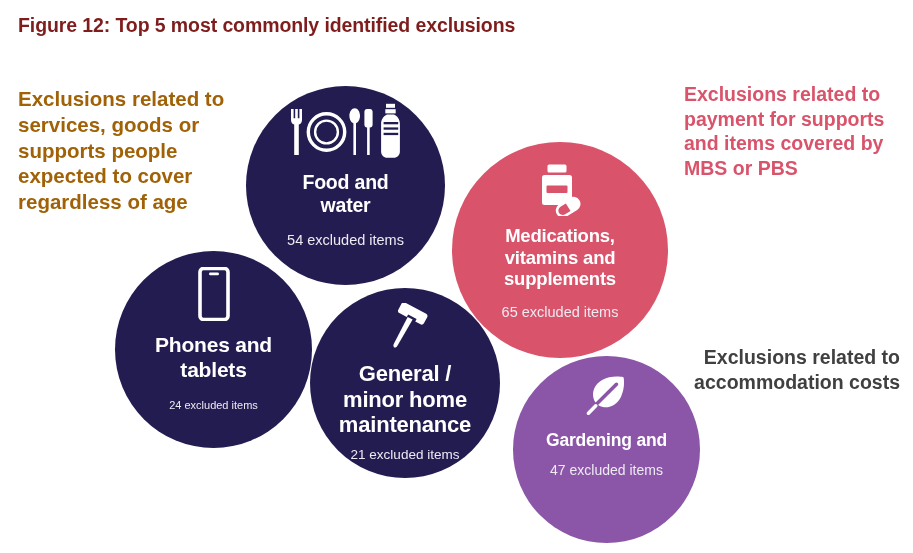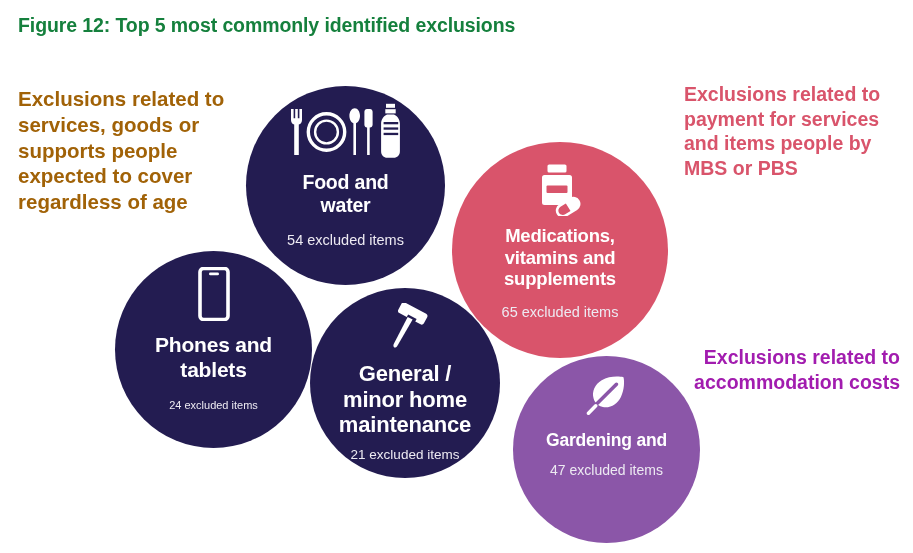--- a/index.html
+++ b/index.html
@@ -20,21 +20,21 @@
   }
 
   
   #figure-title {
     position: absolute;
     left: 18px;
     top: 14px;
     width: 700px;
     font-size: 19.5px;
     font-weight: bold;
-    color: #15803d;
+    color: #7f1d1d;
     letter-spacing: -0.1px;
     line-height: 1.2;
     white-space: nowrap;
   }
 
   
   .annotation {
     position: absolute;
     font-weight: bold;
     line-height: 1.26;
@@ -53,21 +53,21 @@
     width: 216px;
     font-size: 19.5px;
     color: #D9546B;
     text-align: left;
   }
   #annotation-right-bottom {
     left: 678px;
     top: 345px;
     width: 222px;
     font-size: 19.5px;
-    color: #a21caf;
+    color: #404040;
     text-align: right;
   }
 
   
   .bubble {
     position: absolute;
     border-radius: 50%;
     box-sizing: border-box;
     display: flex;
     flex-direction: column;
@@ -146,21 +146,21 @@
 </style>
 </head>
 <body>
 
 <div id="canvas">
 
   <div id="figure-title">Figure 12: Top 5 most commonly identified exclusions</div>
 
   <div class="annotation" id="annotation-left">Exclusions related to services, goods or supports people expected to cover regardless of age</div>
 
-  <div class="annotation" id="annotation-right-top">Exclusions related to payment for services and items people by MBS or PBS</div>
+  <div class="annotation" id="annotation-right-top">Exclusions related to payment for supports and items covered by MBS or PBS</div>
 
   <div class="annotation" id="annotation-right-bottom">Exclusions related to accommodation costs</div>
 
   <div class="bubble" id="bubble-gardening">
     <span class="bubble-icon">
       <svg width="44" height="46" viewBox="0 0 44 46" aria-hidden="true">
         <path fill="#ffffff" d="M38.5 3.2C33.4 2.2 23.6 2.0 16.7 6.2 9.9 10.4 6.6 17.3 8.6 24.4c0.4 1.5 1.1 2.9 2.0 4.1L30.2 9.0c0.7-0.7 1.8-0.7 2.5 0 0.7 0.7 0.7 1.8 0 2.5L13.1 31.1c1.4 1.0 3.0 1.7 4.8 2.0 7.6 1.3 14.5-2.9 18.0-10.1C39.3 15.9 39.6 7.2 38.5 3.2z"></path>
         <path fill="#ffffff" d="M12.0 30.5c-0.7-0.7-1.8-0.7-2.5 0L2.2 37.9c-0.7 0.7-0.7 1.8 0 2.5 0.7 0.7 1.8 0.7 2.5 0l7.3-7.4c0.7-0.7 0.7-1.8 0-2.5z"></path>
       </svg>
     </span>

